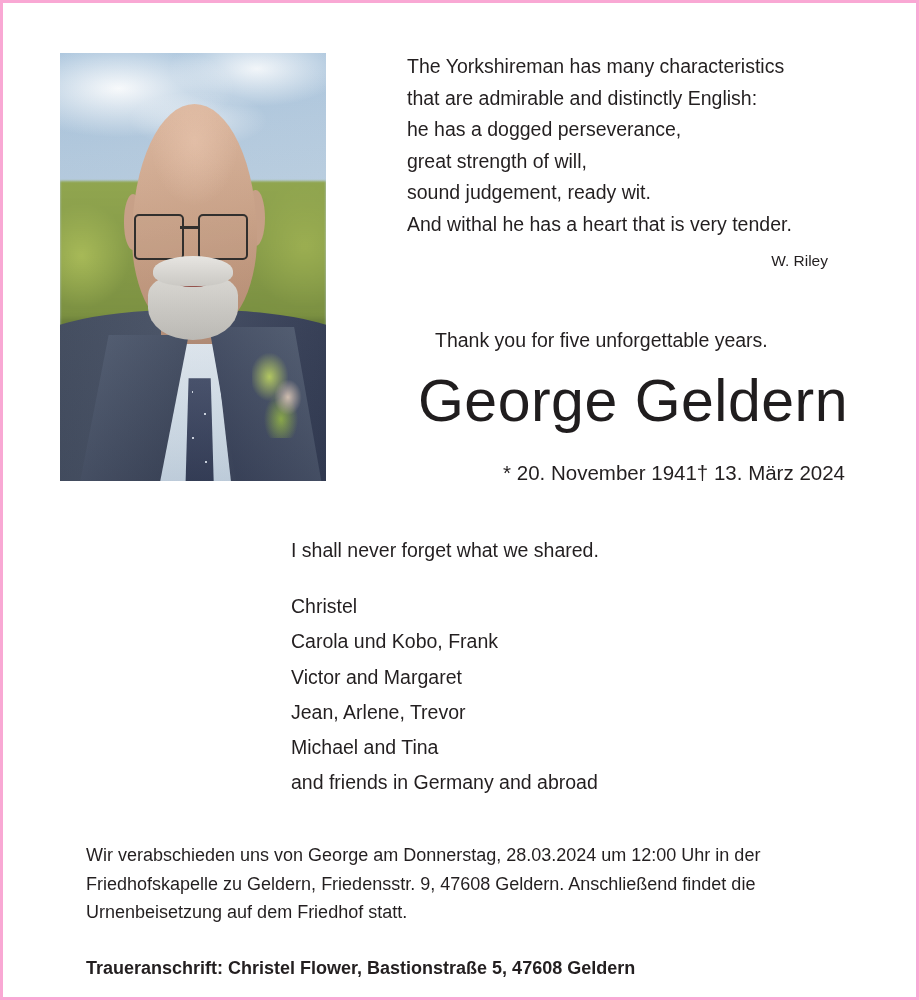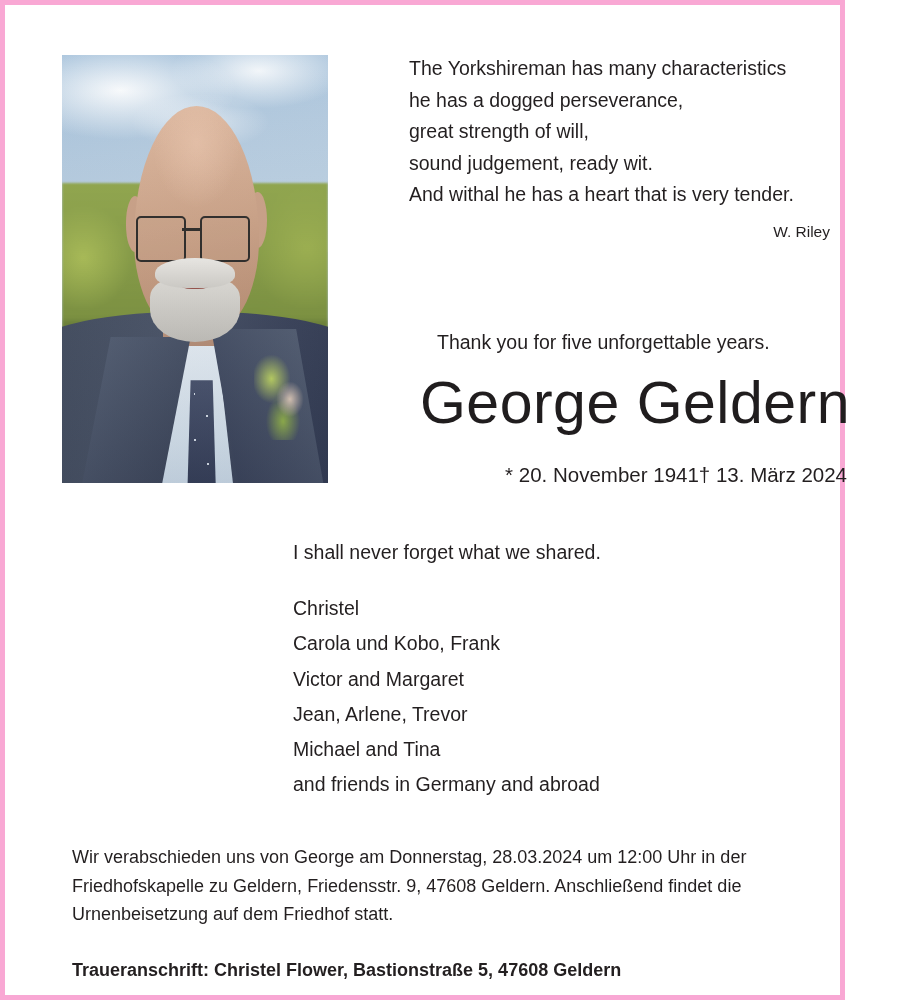--- a/index.html
+++ b/index.html
@@ -12,23 +12,23 @@
     height: 1000px;
     font-family: "Liberation Sans", sans-serif;
     color: #231f20;
     overflow: hidden;
   }
 
   
   .notice {
     position: relative;
     box-sizing: border-box;
-    width: 845px;
+    width: 919px;
     height: 1000px;
-    border: 5px solid #f9a8d4;
+    border: 3px solid #f9a8d4;
     background: #ffffff;
   }
   .sheet {
     position: relative;
     box-sizing: border-box;
     width: 100%;
     height: 100%;
     background: #ffffff;
   }
 
@@ -251,21 +251,21 @@
   .mourn-item {
     font-size: 19.5px;
     line-height: 35.3px;
     color: #231f20;
     white-space: pre;
   }
 
   
   .details {
     position: absolute;
-    left: 67px;
+    left: 83px;
     top: 838px;
     width: 790px;
   }
   .details-para {
     font-size: 18px;
     line-height: 28.5px;
     color: #231f20;
   }
   .details-para.spaced { margin-top: 27px; font-weight: bold; }
 </style>
@@ -293,20 +293,21 @@
       <div class="ph-layer ph-glass-r"></div>
       <div class="ph-layer ph-glass-bridge"></div>
       <div class="ph-layer ph-beard"></div>
       <div class="ph-layer ph-mouth"></div>
       <div class="ph-layer ph-moustache"></div>
       <div class="ph-layer ph-grade"></div>
     </div>
 
     <div class="quote">
       <div class="quote-line">The Yorkshireman has many characteristics</div>
+      <div class="quote-line">that are admirable and distinctly English:</div>
       <div class="quote-line">he has a dogged perseverance,</div>
       <div class="quote-line">great strength of will,</div>
       <div class="quote-line">sound judgement, ready wit.</div>
       <div class="quote-line">And withal he has a heart that is very tender.</div>
       <div class="quote-author">W. Riley</div>
     </div>
 
     <div class="thanks">Thank you for five unforgettable years.</div>
 
     <div class="name">George Geldern</div>

